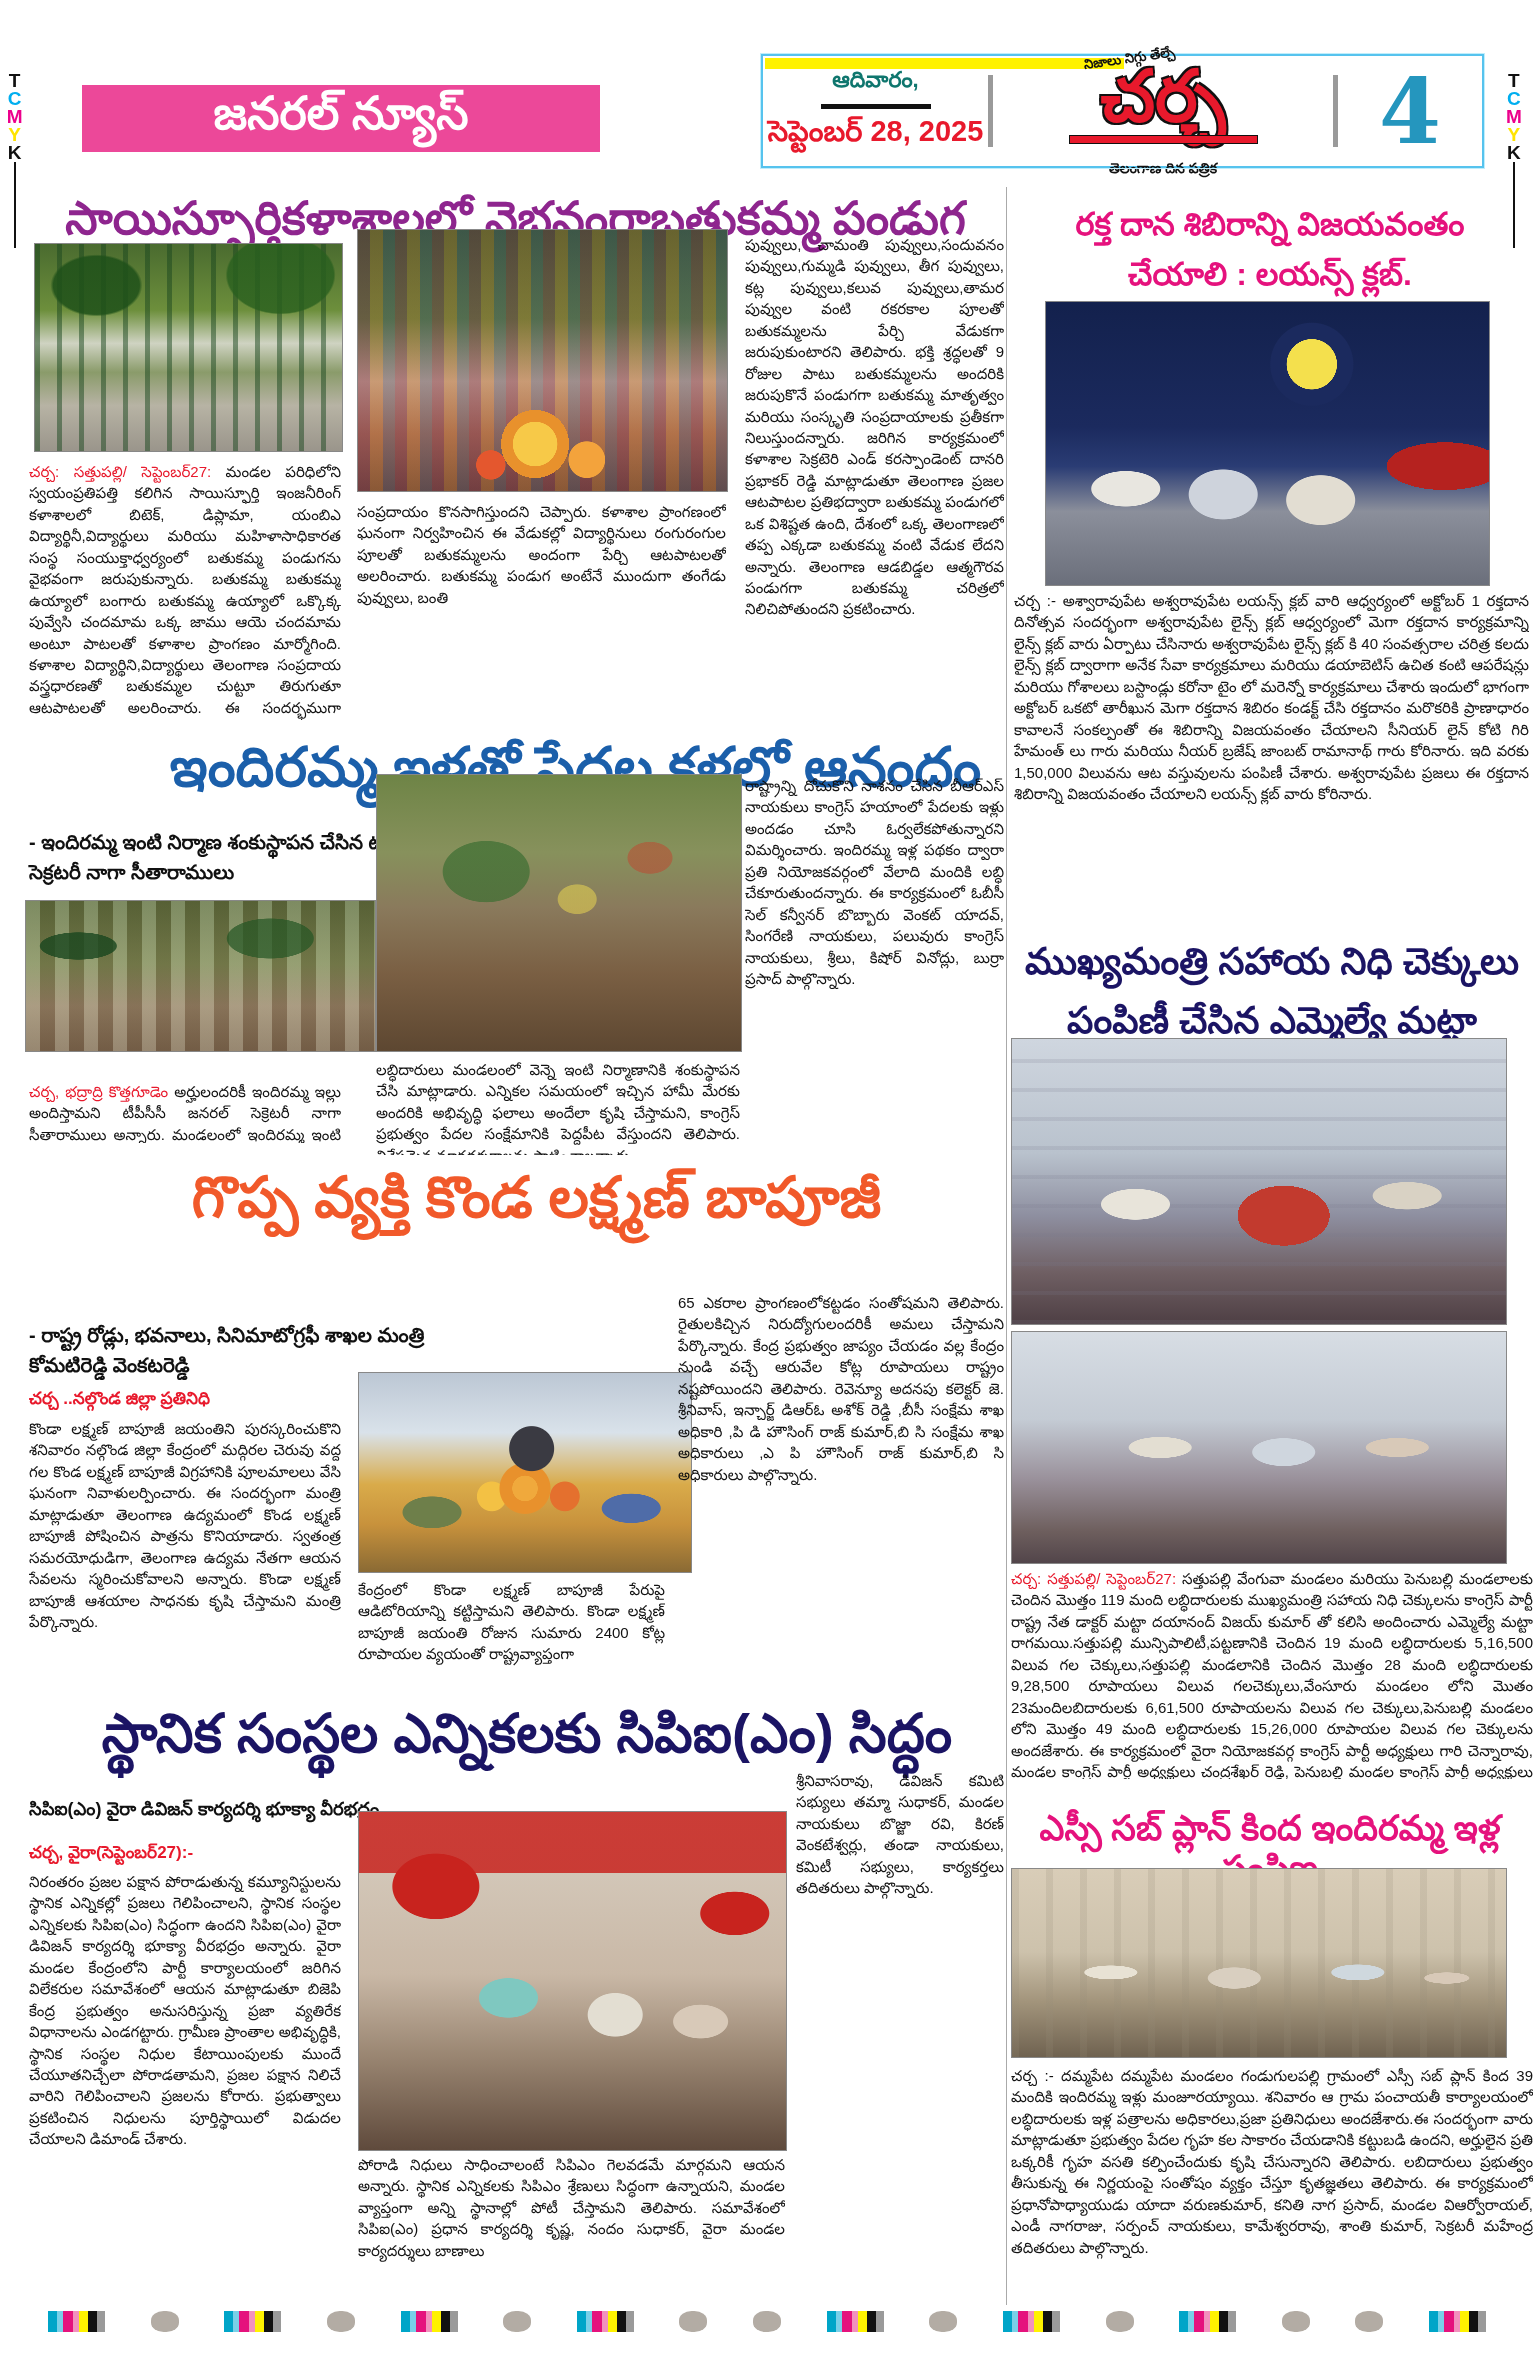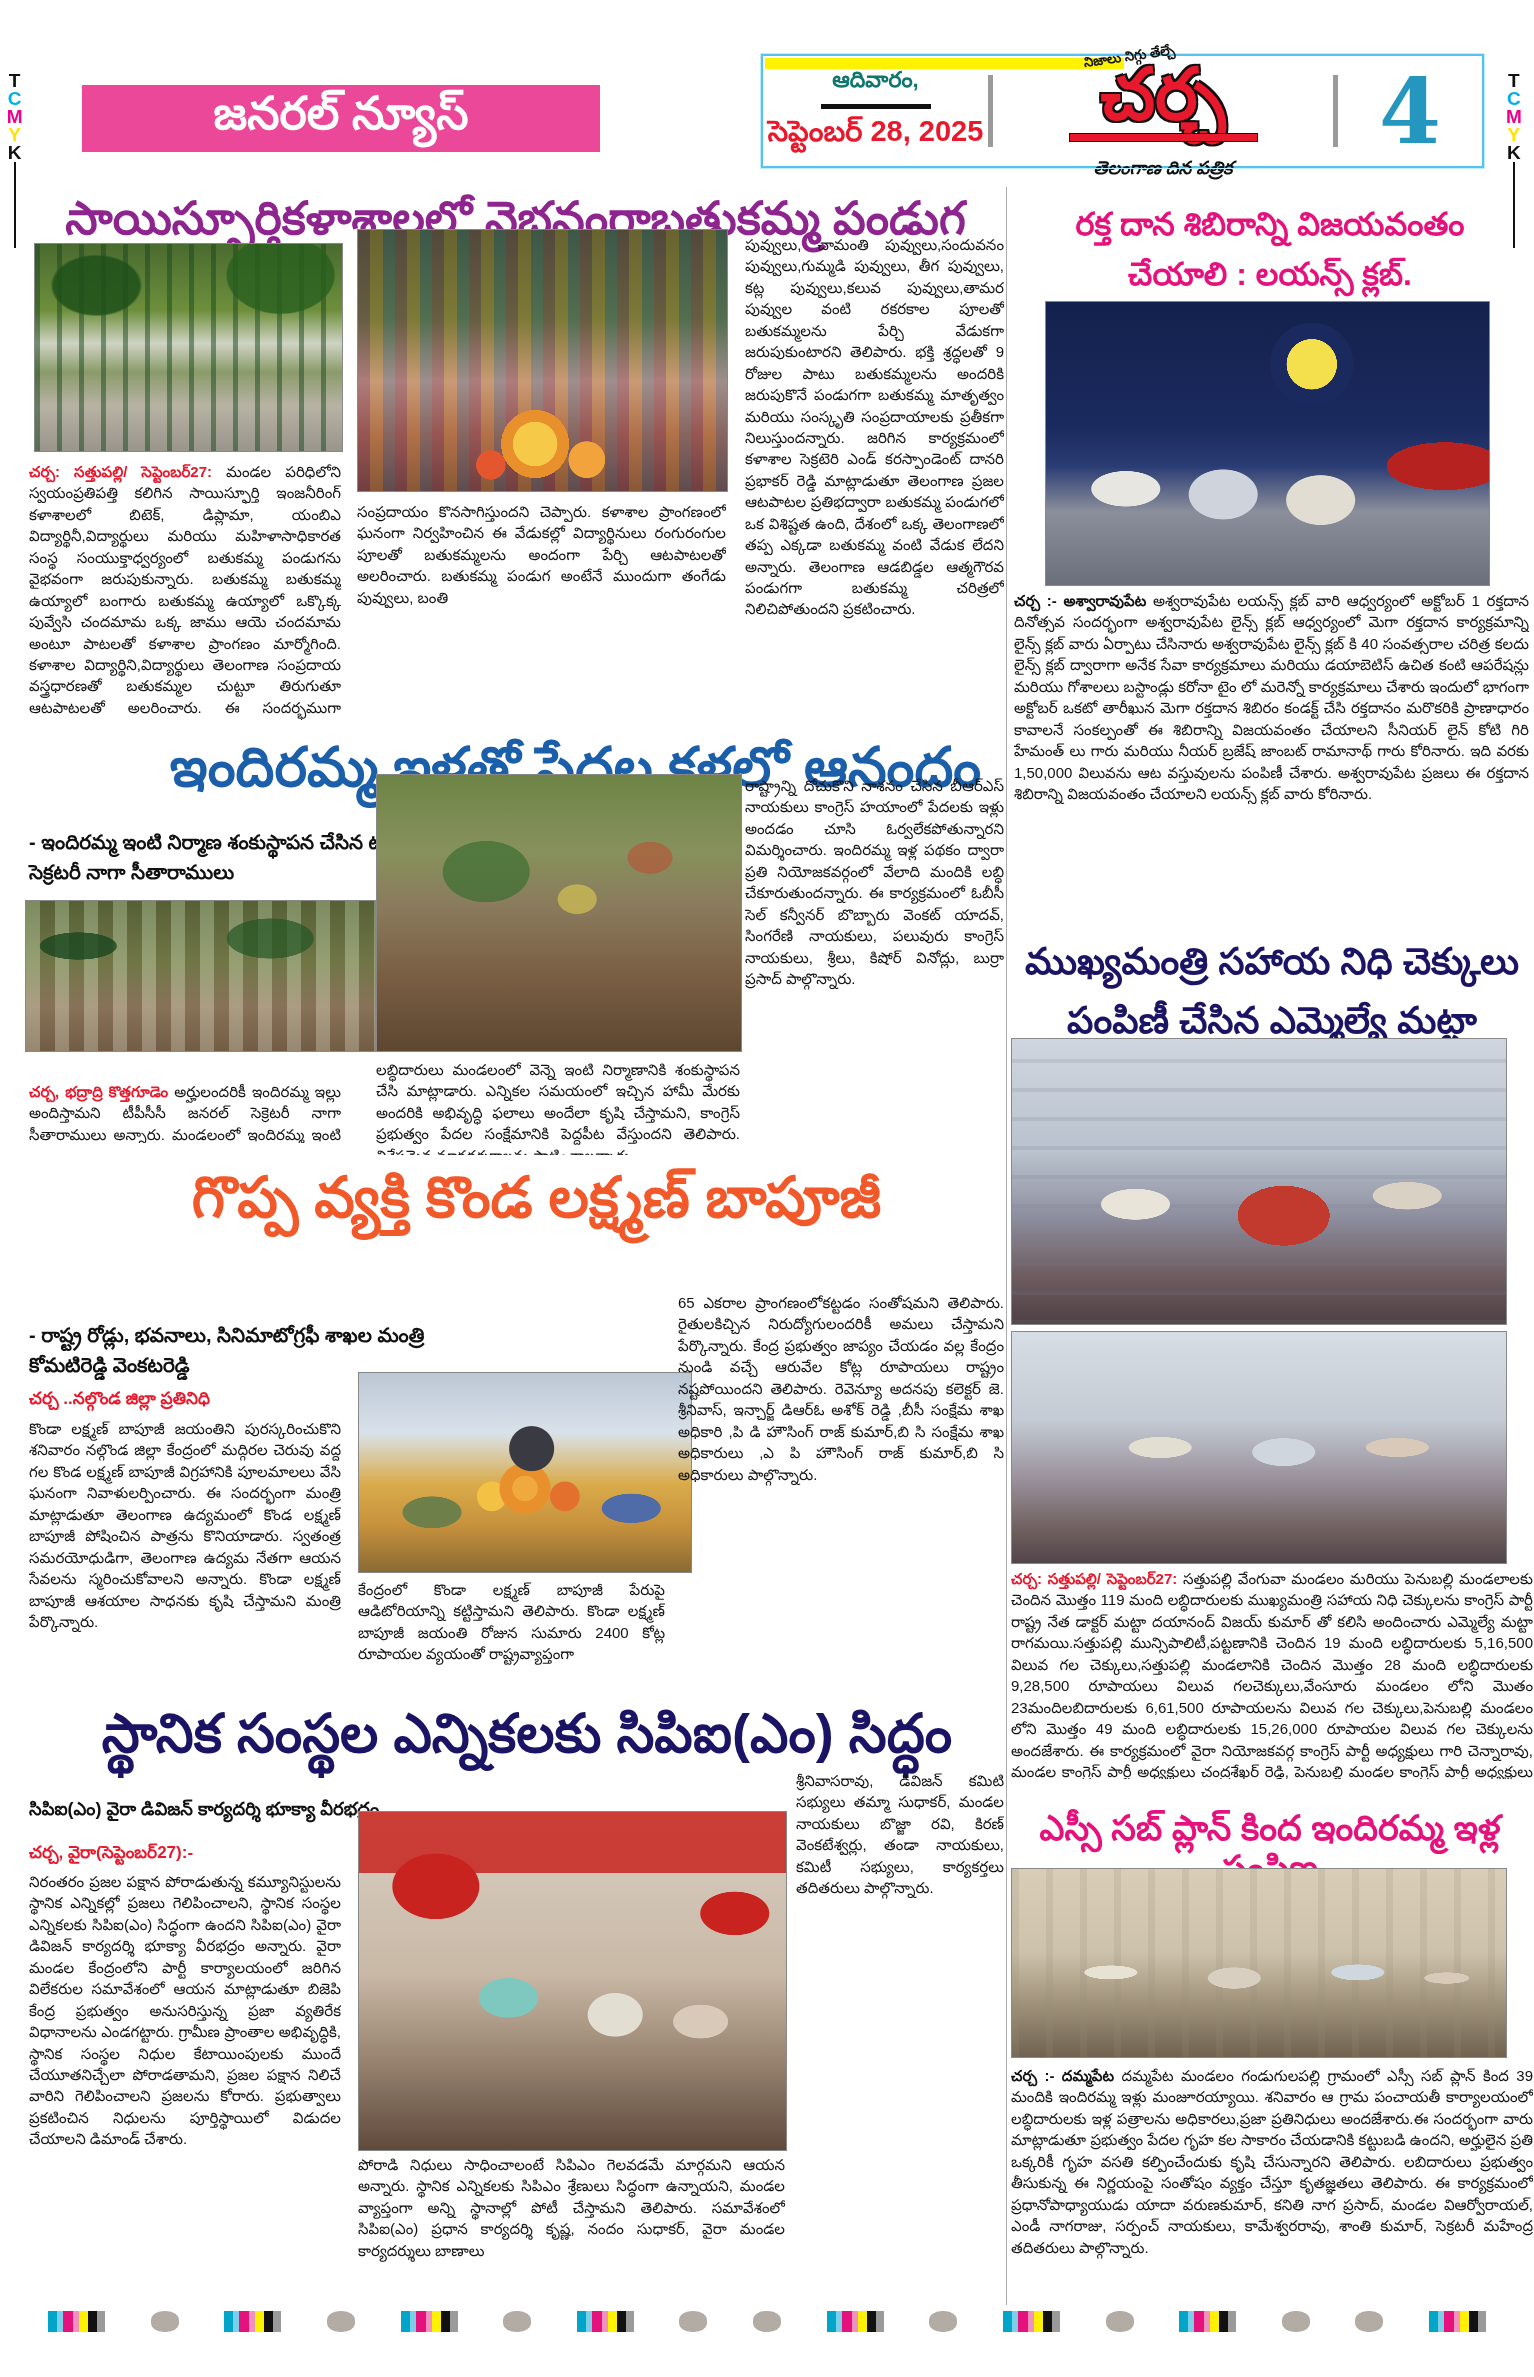--- a/index.html
+++ b/index.html
@@ -18,25 +18,25 @@
   .datecol{width:225px;display:flex;flex-direction:column;align-items:center;justify-content:center;gap:6.7px;}
   .datecol .day{font-size:22px;font-weight:bold;}
   .datecol .rule{width:110px;height:4.3px;background:#111;}
   .datecol .date{font-size:29px;font-weight:bold;}
   .vbar{width:5.3px;height:72px;background:#9a9a9a;}
   .logocol{flex:1;display:flex;flex-direction:column;align-items:center;justify-content:center;line-height:1;}
   .tagline{font-size:13.4px;font-weight:bold;color:#111;transform:rotate(-8deg) translateX(-34px);}
   .mast{font-size:72px;font-weight:bold;color:#e8192c;
         text-shadow:1.9px 1.9px 0 #111,-1.9px -1.9px 0 #111,1.9px -1.9px 0 #111,-1.9px 1.9px 0 #111;}
   .mastrule{width:187px;height:6.7px;background:#e8192c;border:1.4px solid #111;margin-top:2.9px;}
-  .mastsub{font-size:18px;font-weight:bold;margin-top:17px;font-style:italic;}
+  .mastsub{font-size:14px;font-weight:bold;margin-top:17px;}
   .pagenum{width:144px;text-align:center;font:bold 89px "DejaVu Serif",serif;color:#2596be;}
   
   .body-text{font-size:15px;line-height:1.43;text-align:justify;overflow:hidden;}
-  .dl{font-weight:bold;}
+  .dl{font-weight:normal;}
   .dl.red{color:#e8192c;}
   .byline{font-weight:bold;font-size:20px;line-height:1.5;}
   .dateline{font-weight:bold;font-size:17px;color:#e8192c;}
   .headline{font-weight:bold;text-align:center;line-height:1.15;}
   .h-purple{color:#8e258e;}
   .h-pink{color:#e5127d;}
   .h-blue{color:#1b5faa;}
   .h-navy{color:#1b1464;}
   .h-orange{color:#f1592a;}
   .photo{position:absolute;border:0.5px solid #888;}

